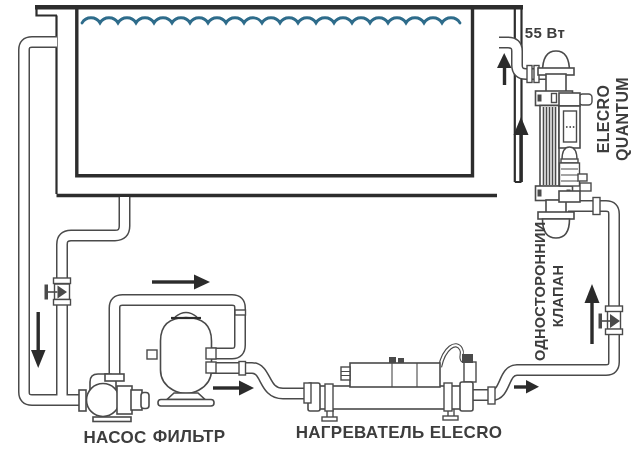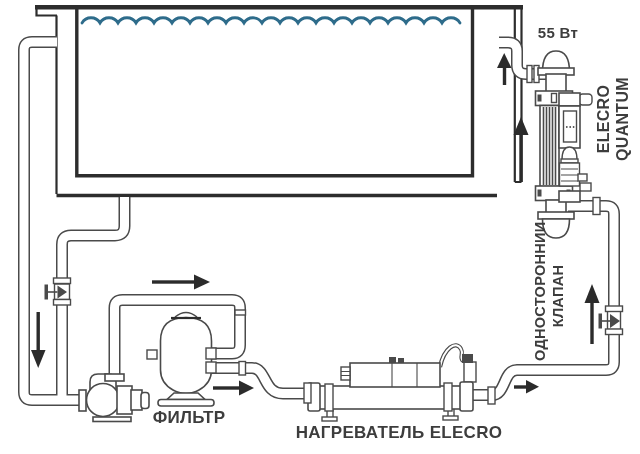--- a/index.html
+++ b/index.html
@@ -220,29 +220,30 @@
         <polygon class="arrow" points="513.5,135 528.5,135 521,117"></polygon>
       </g>
       <g>
         <rect class="arrow" x="502.8" y="66" width="3.4" height="19"></rect>
         <polygon class="arrow" points="497,68 511.5,68 504.2,53"></polygon>
       </g>
     </g>
   </svg>
 
 
-  <div class="label hcenter fs15" style="left:558px;top:24px;">55 Вт</div>
+  <div class="label hcenter fs15" style="left:545px;top:24px;">55 Вт</div>
 
   <div class="label vlabel uv" style="left:553px;top:100px;width:120px;height:38px;">
     <div>ELECRO</div>
     <div>QUANTUM</div>
   </div>
 
   <div class="label vlabel cv" style="left:484px;top:278px;width:130px;height:36px;">
     <div>ОДНОСТОРОННИИ</div>
     <div>КЛАПАН</div>
   </div>
 
-
-  <div class="label hcenter fs17" style="left:189px;top:408px;">ФИЛЬТР</div>
+  <div class="label hcenter fs17" style="left:115px;top:428px;">НАСОС</div>
+
+  <div class="label hcenter fs17" style="left:189px;top:427px;">ФИЛЬТР</div>
 
   <div class="label hcenter fs17" style="left:399px;top:423px;">НАГРЕВАТЕЛЬ ELECRO</div>
 </div>
 
 </body></html>

